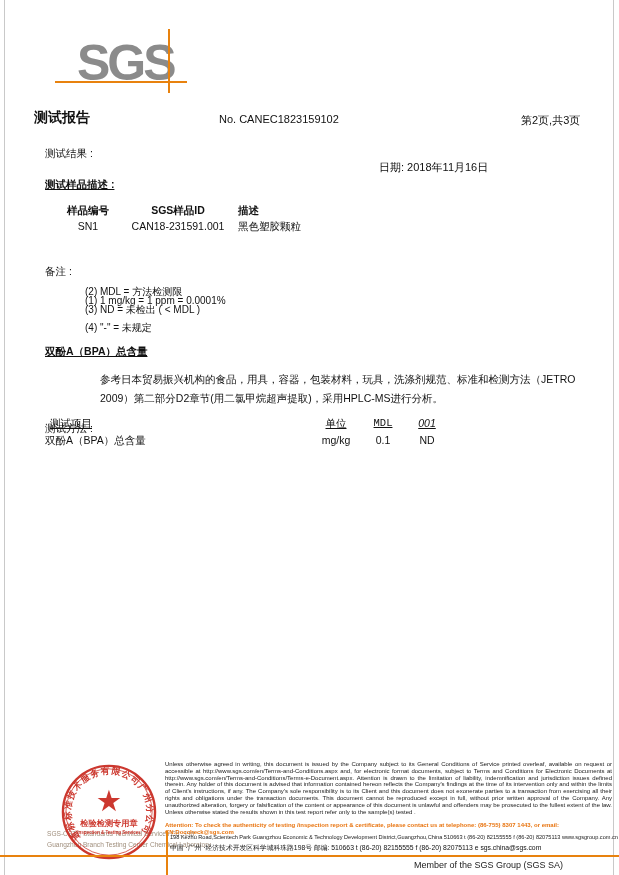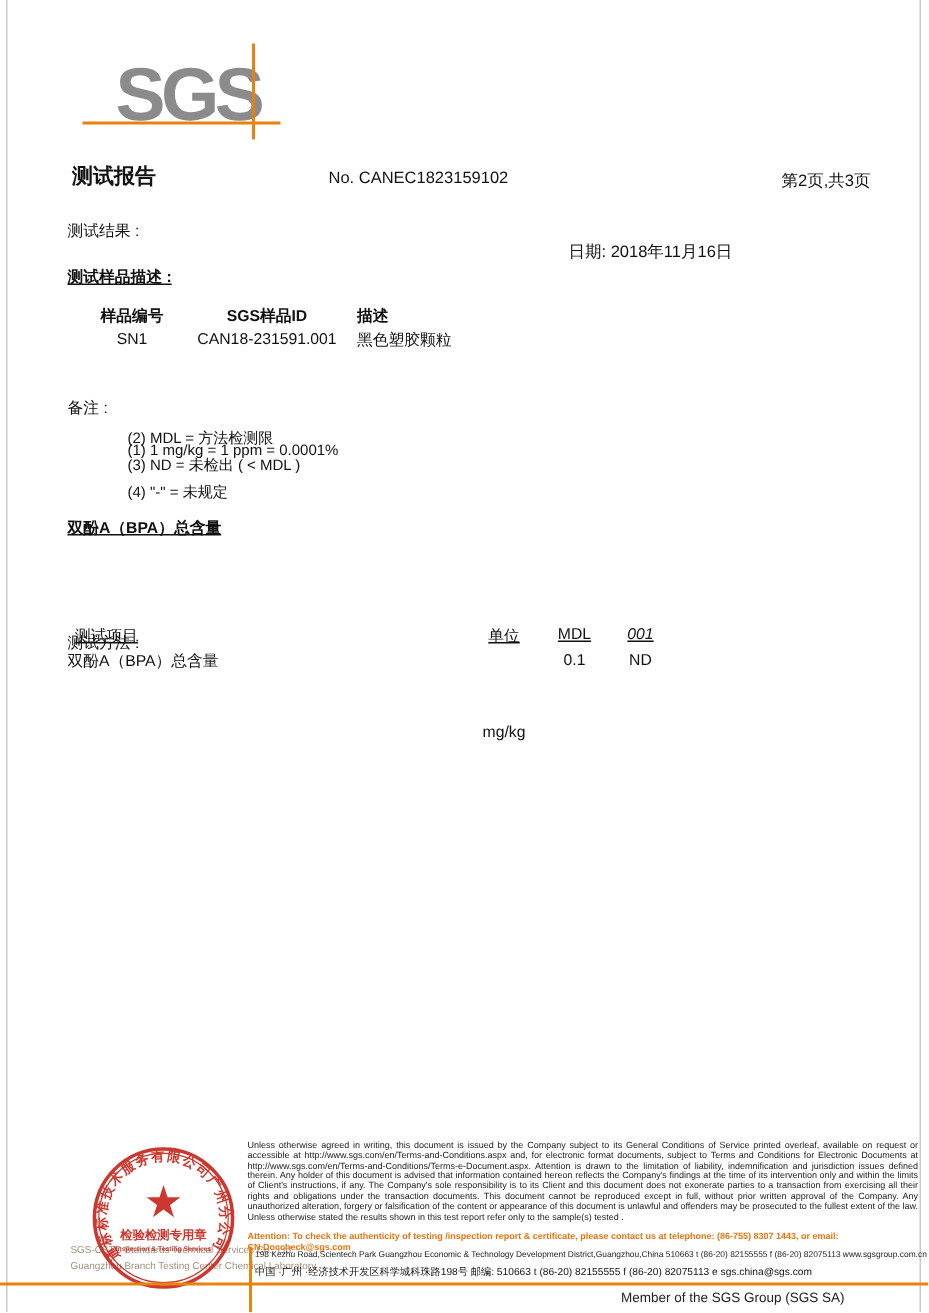--- a/index.html
+++ b/index.html
@@ -41,21 +41,21 @@
 
 <div class="page">
 
   <div class="edge" style="left:4px;"></div>
   <div class="edge" style="left:613px;"></div>
 
   <div class="abs logo-text" style="left:77px; top:38px;">SGS</div>
   <div class="abs oline" style="left:55px; top:81px; width:132px; height:2px;"></div>
   <div class="abs oline" style="left:168px; top:29px; width:2px; height:64px;"></div>
 
-  <div class="abs doc-title" style="left:48px; top:109px;">测试报告</div>
+  <div class="abs doc-title" style="left:34px; top:109px;">测试报告</div>
   <div class="abs hdr-txt" style="left:219px; top:113px;">No. CANEC1823159102</div>
   <div class="abs hdr-txt" style="left:379px; top:113px;margin-top:47px;">日期: 2018年11月16日</div>
   <div class="abs hdr-txt" style="left:521px; top:113px;">第2页,共3页</div>
 
   <div class="abs cn" style="left:45px; top:147px;">测试结果 :</div>
 
   <div class="abs cn bold ul" style="left:45px; top:178px;">测试样品描述 :</div>
 
   <div class="abs cn bold ctr" style="left:53px; top:204px; width:70px;">样品编号</div>
   <div class="abs cn bold ctr" style="left:131px; top:204px; width:94px;">SGS样品ID</div>
@@ -66,28 +66,29 @@
   <div class="abs cn" style="left:238px; top:220px;">黑色塑胶颗粒</div>
 
   <div class="abs cn" style="left:45px; top:265px;">备注 :</div>
   <div class="abs note" style="left:85px; top:267px;margin-top:28px;">(1) 1 mg/kg = 1 ppm = 0.0001%</div>
   <div class="abs note" style="left:85px; top:285px;">(2) MDL = 方法检测限</div>
   <div class="abs note" style="left:85px; top:303px;">(3) ND = 未检出 ( &lt; MDL )</div>
   <div class="abs note" style="left:85px; top:321px;">(4) "-" = 未规定</div>
 
   <div class="abs cn bold ul" style="left:45px; top:345px;">双酚A（BPA）总含量</div>
   <div class="abs cn" style="left:45px; top:390px;margin-top:32px;">测试方法 :</div>
+  <div class="abs method-text" style="left:100px; top:370px; width:492px;">参考日本贸易振兴机构的食品，用具，容器，包装材料，玩具，洗涤剂规范、标准和检测方法（JETRO 2009）第二部分D2章节(用二氯甲烷超声提取)，采用HPLC-MS进行分析。</div>
 
   <div class="abs cn ul" style="left:50px; top:417px;">测试项目</div>
   <div class="abs cn ul ctr" style="left:316px; top:417px; width:40px;">单位</div>
-  <div class="abs cn ul ctr" style="left:366px; top:417px; width:34px;">MDL</div>
+  <div class="abs cn ul ctr" style="left:366px; top:417px; width:34px;font-family:Liberation Mono, monospace;">MDL</div>
   <div class="abs cn ul it ctr" style="left:412px; top:417px; width:30px;">001</div>
 
   <div class="abs cn" style="left:45px; top:434px;">双酚A（BPA）总含量</div>
-  <div class="abs cn ctr" style="left:316px; top:434px; width:40px;margin-top:48px;">mg/kg</div>
+  <div class="abs cn ctr" style="left:316px; top:434px; width:40px;">mg/kg</div>
   <div class="abs cn ctr" style="left:366px; top:434px; width:34px;">0.1</div>
   <div class="abs cn ctr" style="left:412px; top:434px; width:30px;">ND</div>
 
   <div class="abs company" style="left:47px; top:830px;">SGS-CSTC Standards Technical Services Co., Ltd.</div>
   <div class="abs company" style="left:47px; top:841px;">Guangzhou Branch Testing Center Chemical Laboratory</div>
 
   <div class="abs" style="left:60px; top:763px; width:98px; height:98px;">
     <svg class="stamp-svg" viewBox="0 0 100 100" width="98" height="98">
       <circle cx="50" cy="50" r="47" fill="none" stroke="#c8281e" stroke-width="2.4"></circle>
       <circle cx="50" cy="50" r="44" fill="none" stroke="#c8281e" stroke-width="0.8"></circle>

